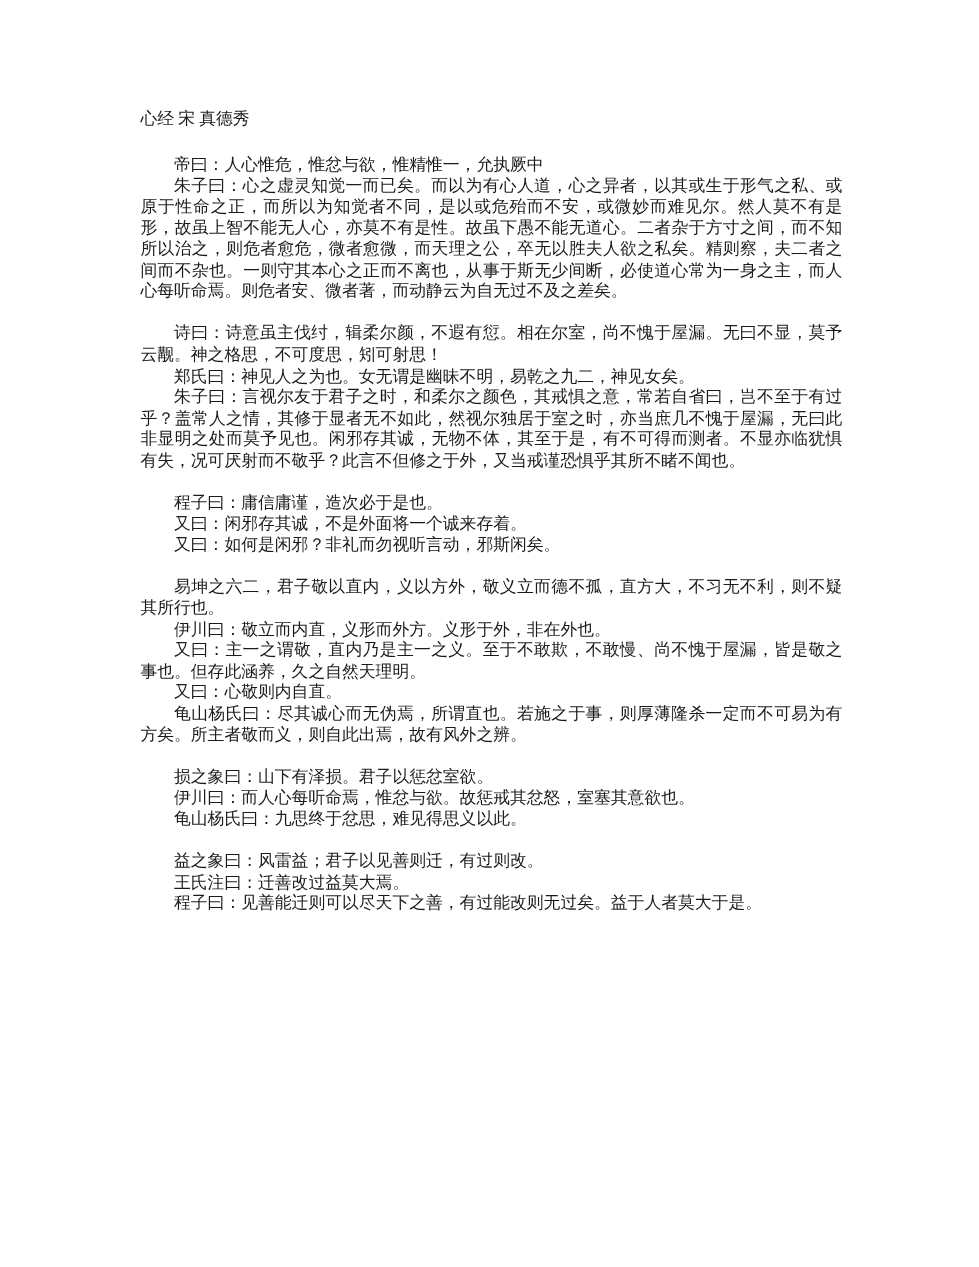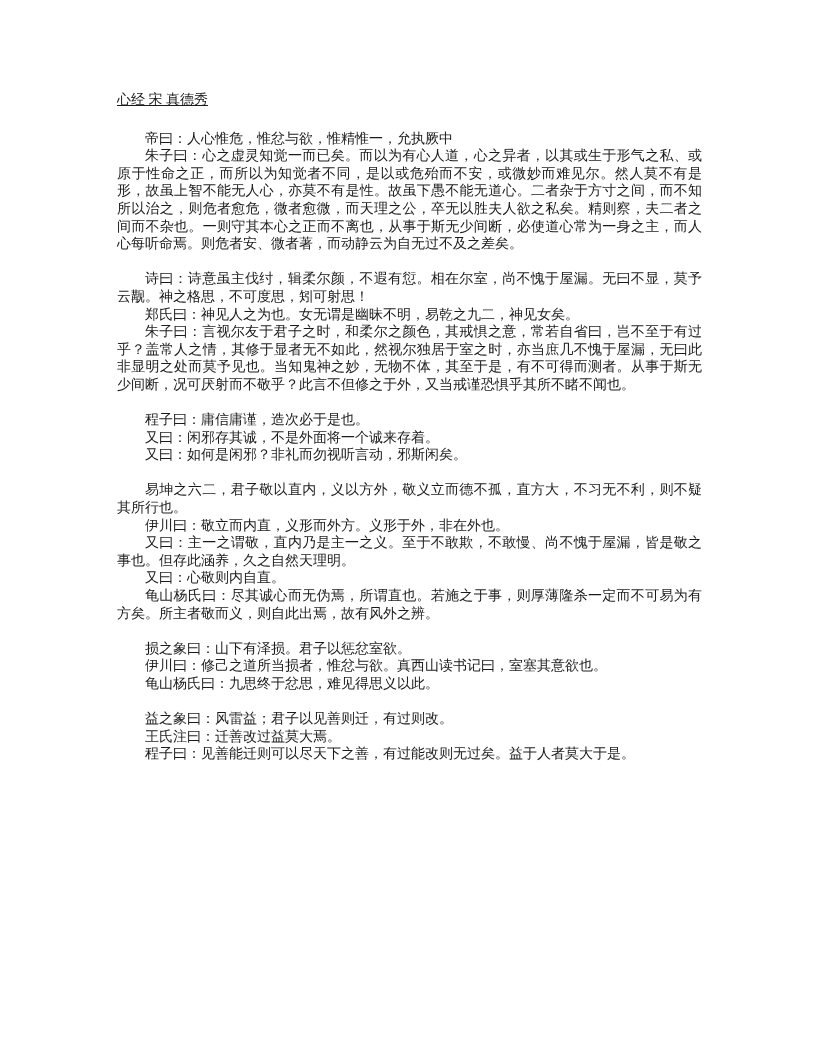--- a/index.html
+++ b/index.html
@@ -23,21 +23,20 @@
     color: #1a1a1a;
     font-size: 14px;
     line-height: 17.6px;
     text-align: justify;
     text-justify: inter-ideograph;
   }
   .doc-title {
     text-indent: 0;
     margin: 0 0 21px 0;
     white-space: pre;
-    text-decoration: underline;
   }
   .section {
     margin-top: 17.6px;
   }
   .section:first-of-type {
     margin-top: 0;
   }
   .section p {
     margin: 0;
     text-indent: 2em;
@@ -51,37 +50,37 @@
   <div class="content">
     <div class="doc-title">心经 宋 真德秀</div>
     <div id="doc-body">
         <div class="section">
           <p>帝曰：人心惟危，惟忿与欲，惟精惟一，允执厥中</p>
           <p>朱子曰：心之虚灵知觉一而已矣。而以为有心人道，心之异者，以其或生于形气之私、或原于性命之正，而所以为知觉者不同，是以或危殆而不安，或微妙而难见尔。然人莫不有是形，故虽上智不能无人心，亦莫不有是性。故虽下愚不能无道心。二者杂于方寸之间，而不知所以治之，则危者愈危，微者愈微，而天理之公，卒无以胜夫人欲之私矣。精则察，夫二者之间而不杂也。一则守其本心之正而不离也，从事于斯无少间断，必使道心常为一身之主，而人心每听命焉。则危者安、微者著，而动静云为自无过不及之差矣。</p>
         </div>
         <div class="section">
           <p>诗曰：诗意虽主伐纣，辑柔尔颜，不遐有愆。相在尔室，尚不愧于屋漏。无曰不显，莫予云觏。神之格思，不可度思，矧可射思！</p>
           <p>郑氏曰：神见人之为也。女无谓是幽昧不明，易乾之九二，神见女矣。</p>
-          <p>朱子曰：言视尔友于君子之时，和柔尔之颜色，其戒惧之意，常若自省曰，岂不至于有过乎？盖常人之情，其修于显者无不如此，然视尔独居于室之时，亦当庶几不愧于屋漏，无曰此非显明之处而莫予见也。当知鬼神之妙，无物不体，其至于是，有不可得而测者。从事于斯无少间断，况可厌射而不敬乎？此言不但修之于外，又当戒谨恐惧乎其所不睹不闻也。</p>
+          <p>朱子曰：言视尔友于君子之时，和柔尔之颜色，其戒惧之意，常若自省曰，岂不至于有过乎？盖常人之情，其修于显者无不如此，然视尔独居于室之时，亦当庶几不愧于屋漏，无曰此非显明之处而莫予见也。闲邪存其诚，无物不体，其至于是，有不可得而测者。不显亦临犹惧有失，况可厌射而不敬乎？此言不但修之于外，又当戒谨恐惧乎其所不睹不闻也。</p>
         </div>
         <div class="section">
           <p>程子曰：庸信庸谨，造次必于是也。</p>
           <p>又曰：闲邪存其诚，不是外面将一个诚来存着。</p>
           <p>又曰：如何是闲邪？非礼而勿视听言动，邪斯闲矣。</p>
         </div>
         <div class="section">
           <p>易坤之六二，君子敬以直内，义以方外，敬义立而德不孤，直方大，不习无不利，则不疑其所行也。</p>
           <p>伊川曰：敬立而内直，义形而外方。义形于外，非在外也。</p>
           <p>又曰：主一之谓敬，直内乃是主一之义。至于不敢欺，不敢慢、尚不愧于屋漏，皆是敬之事也。但存此涵养，久之自然天理明。</p>
           <p>又曰：心敬则内自直。</p>
           <p>龟山杨氏曰：尽其诚心而无伪焉，所谓直也。若施之于事，则厚薄隆杀一定而不可易为有方矣。所主者敬而义，则自此出焉，故有风外之辨。</p>
         </div>
         <div class="section">
           <p>损之象曰：山下有泽损。君子以惩忿室欲。</p>
-          <p>伊川曰：修己之道所当损者，惟忿与欲。真西山读书记曰，室塞其意欲也。</p>
+          <p>伊川曰：而人心每听命焉，惟忿与欲。故惩戒其忿怒，室塞其意欲也。</p>
           <p>龟山杨氏曰：九思终于忿思，难见得思义以此。</p>
         </div>
         <div class="section">
           <p>益之象曰：风雷益；君子以见善则迁，有过则改。</p>
           <p>王氏注曰：迁善改过益莫大焉。</p>
           <p>程子曰：见善能迁则可以尽天下之善，有过能改则无过矣。益于人者莫大于是。</p>
         </div>
       </div>
   </div>
 </div>

